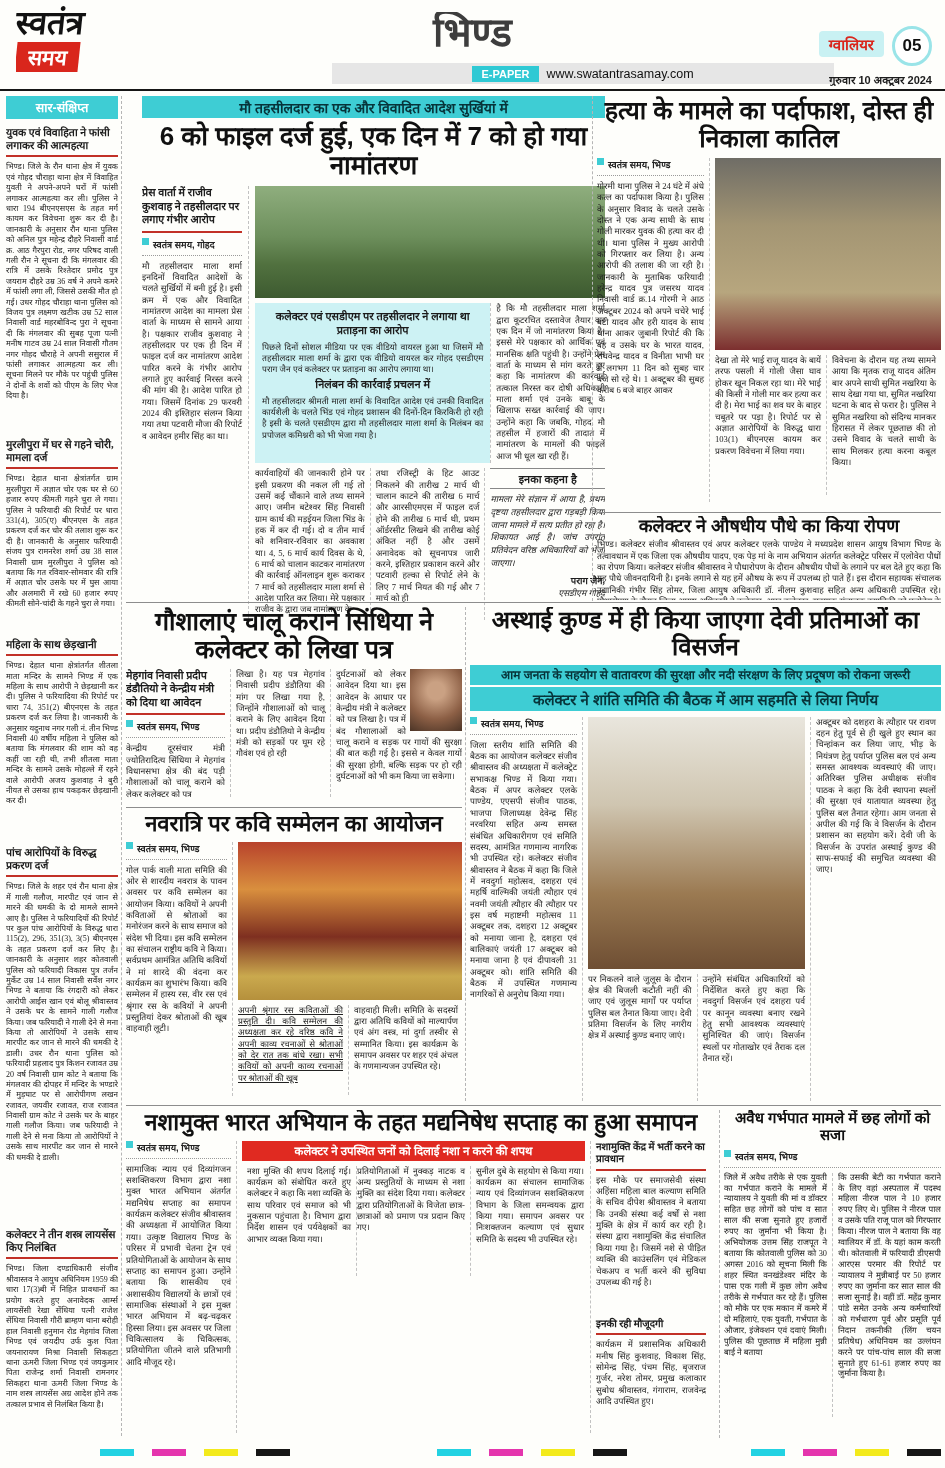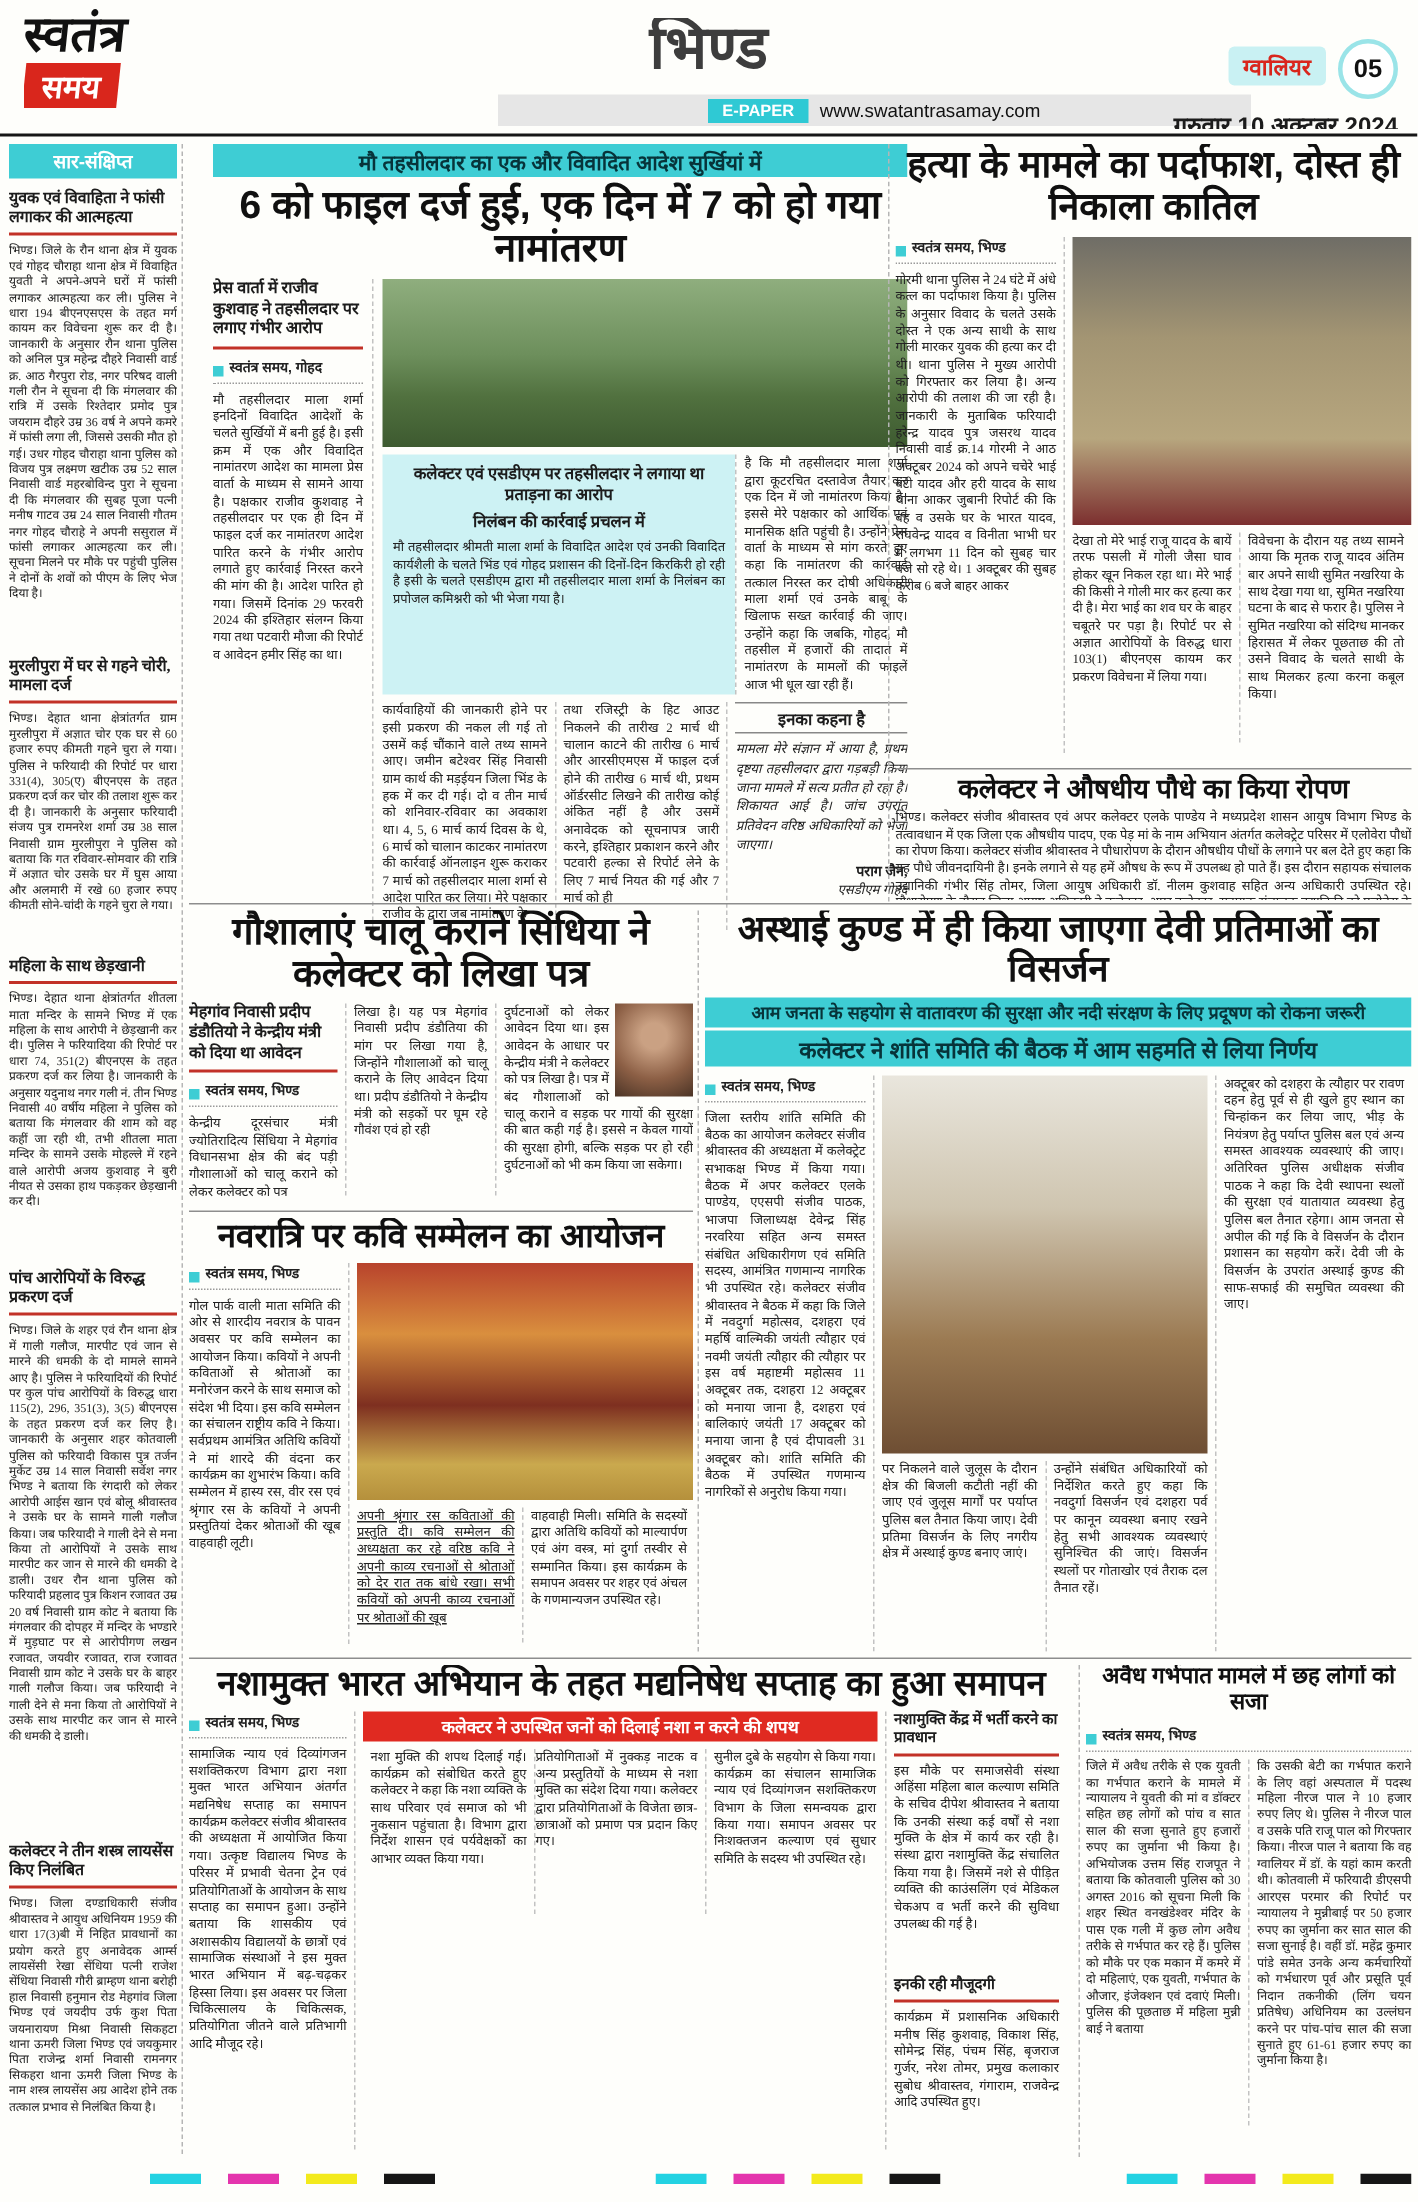--- a/index.html
+++ b/index.html
@@ -12,32 +12,32 @@
   .logo2{display:inline-block;background:#d9261c;color:#fff;font-weight:800;font-size:21px;
          padding:1px 12px;margin-top:3px;transform:skewX(-6deg);}
   .edition{font-size:40px;font-weight:700;color:#3d3d3d;text-align:center;line-height:1;}
   .epbar{background:#e6e6e6;display:flex;align-items:center;justify-content:center;gap:8px;}
   .epbadge{background:#2fc9d4;color:#fff;font-weight:700;font-size:11px;padding:2px 9px;}
   .epurl{font-size:12.5px;font-weight:400;color:#111;}
   .citypill{background:#c9f1f3;border-radius:4px;color:#d9261c;font-weight:800;font-size:15px;
             padding:3px 10px;display:inline-block;}
   .pagecirc{width:34px;height:34px;border-radius:50%;background:#fff;border:3px solid #9ae4e8;
             display:inline-flex;align-items:center;justify-content:center;font-weight:800;font-size:17px;color:#111;}
-  .dateline{font-size:16px;font-weight:700;text-align:right;}
+  .dateline{font-size:11px;font-weight:700;text-align:right;}
   .mastline{border-top:2px solid #161616;}
   
   .kicker{background:#3ecdd4;color:#07343a;font-weight:800;text-align:center;
           display:flex;align-items:center;justify-content:center;}
   .hl{font-weight:800;color:#101010;text-align:center;line-height:1.12;}
   .body{font-size:8.6px;line-height:1.32;text-align:justify;color:#222;}
   .sub{font-weight:800;font-size:10.8px;line-height:1.25;border-bottom:2px solid #c23127;
        padding-bottom:4px;margin-bottom:5px;}
   .subr{font-weight:800;font-size:10px;line-height:1.25;border-bottom:2px solid #c23127;
         padding-bottom:3px;margin-bottom:4px;}
-  .byline{display:flex;align-items:flex-end;gap:4px;font-weight:700;font-size:9.3px;
+  .byline{display:flex;align-items:flex-start;gap:4px;font-weight:700;font-size:9.3px;
           font-family:"Liberation Sans","DejaVu Sans",sans-serif;
           border-bottom:1px dotted #9a9a9a;padding-bottom:4px;margin-bottom:5px;color:#222;}
   .sq{width:7px;height:7px;background:#3ecdd4;flex:0 0 auto;}
   .cyanbox{background:#cdf2f4;padding:5px 7px;}
   .cyanbox .bt{font-weight:800;font-size:11px;text-align:center;line-height:1.25;margin:2px 0 4px;}
   .cols{display:flex;}
   .col{box-sizing:border-box;}
   .col + .col{border-left:1px dashed #c2c2c2;}
   .quote{font-style:italic;font-size:8.8px;line-height:1.45;text-align:justify;}
   .qlabel{font-weight:800;font-size:11px;text-align:center;margin-bottom:4px;
@@ -125,20 +125,21 @@
           <span class="sq"></span>
         <span>स्वतंत्र समय, गोहद</span>
         </div>
       <div class="body" style="height:330px;">मौ तहसीलदार माला शर्मा इनदिनों विवादित आदेशों के चलते सुर्खियों में बनी हुई है। इसी क्रम में एक और विवादित नामांतरण आदेश का मामला प्रेस वार्ता के माध्यम से सामने आया है। पक्षकार राजीव कुशवाह ने तहसीलदार पर एक ही दिन में फाइल दर्ज कर नामांतरण आदेश पारित करने के गंभीर आरोप लगाते हुए कार्रवाई निरस्त करने की मांग की है। आदेश पारित हो गया। जिसमें दिनांक 29 फरवरी 2024 की इश्तिहार संलग्न किया गया तथा पटवारी मौजा की रिपोर्ट व आवेदन हमीर सिंह का था।</div>
     </div>
     <div class="col" style="width:357px;padding-left:6px;">
       <div class="photo ph-press" style="height:112px;"></div>
       <div class="cols" style="height:160px;margin-top:5px;">
         <div class="col cyanbox" style="width:236px;">
           <div class="bt">कलेक्टर एवं एसडीएम पर तहसीलदार ने लगाया था प्रताड़ना का आरोप</div>
+          <div class="body">पिछले दिनों सोशल मीडिया पर एक वीडियो वायरल हुआ था जिसमें मौ तहसीलदार माला शर्मा के द्वारा एक वीडियो वायरल कर गोहद एसडीएम पराग जैन एवं कलेक्टर पर प्रताड़ना का आरोप लगाया था।</div>
           <div class="bt">निलंबन की कार्रवाई प्रचलन में</div>
           <div class="body">मौ तहसीलदार श्रीमती माला शर्मा के विवादित आदेश एवं उनकी विवादित कार्यशैली के चलते भिंड एवं गोहद प्रशासन की दिनों-दिन किरकिरी हो रही है इसी के चलते एसडीएम द्वारा मौ तहसीलदार माला शर्मा के निलंबन का प्रपोजल कमिश्नरी को भी भेजा गया है।</div>
         </div>
         <div class="col body" style="width:115px;padding-left:5px;">है कि मौ तहसीलदार माला शर्मा द्वारा कूटरचित दस्तावेज तैयार कर एक दिन में जो नामांतरण किया है। इससे मेरे पक्षकार को आर्थिक एवं मानसिक क्षति पहुंची है। उन्होंने प्रेस वार्ता के माध्यम से मांग करते हुए कहा कि नामांतरण की कार्रवाई तत्काल निरस्त कर दोषी अधिकारी माला शर्मा एवं उनके बाबू के खिलाफ सख्त कार्रवाई की जाए। उन्होंने कहा कि जबकि, गोहद, मौ तहसील में हजारों की तादात में नामांतरण के मामलों की फाइलें आज भी धूल खा रही हैं।</div>
       </div>
       <div class="cols" style="height:152px;margin-top:5px;">
         <div class="col body" style="width:117px;padding-right:5px;">कार्यवाहियों की जानकारी होने पर इसी प्रकरण की नकल ली गई तो उसमें कई चौंकाने वाले तथ्य सामने आए। जमीन बटेश्वर सिंह निवासी ग्राम कार्थ की मड़ईयन जिला भिंड के हक में कर दी गई। दो व तीन मार्च को शनिवार-रविवार का अवकाश था। 4, 5, 6 मार्च कार्य दिवस के थे, 6 मार्च को चालान काटकर नामांतरण की कार्रवाई ऑनलाइन शुरू कराकर 7 मार्च को तहसीलदार माला शर्मा से आदेश पारित कर लिया। मेरे पक्षकार राजीव के द्वारा जब नामांतरण के</div>
         <div class="col body" style="width:117px;padding:0 5px;">तथा रजिस्ट्री के हिट आउट निकलने की तारीख 2 मार्च थी चालान काटने की तारीख 6 मार्च और आरसीएमएस में फाइल दर्ज होने की तारीख 6 मार्च थी, प्रथम ऑर्डरसीट लिखने की तारीख कोई अंकित नहीं है और उसमें अनावेदक को सूचनापत्र जारी करने, इश्तिहार प्रकाशन करने और पटवारी हल्का से रिपोर्ट लेने के लिए 7 मार्च नियत की गई और 7 मार्च को ही</div>
         <div class="col" style="width:123px;padding-left:5px;">
           <div class="qlabel sans">इनका कहना है</div>

